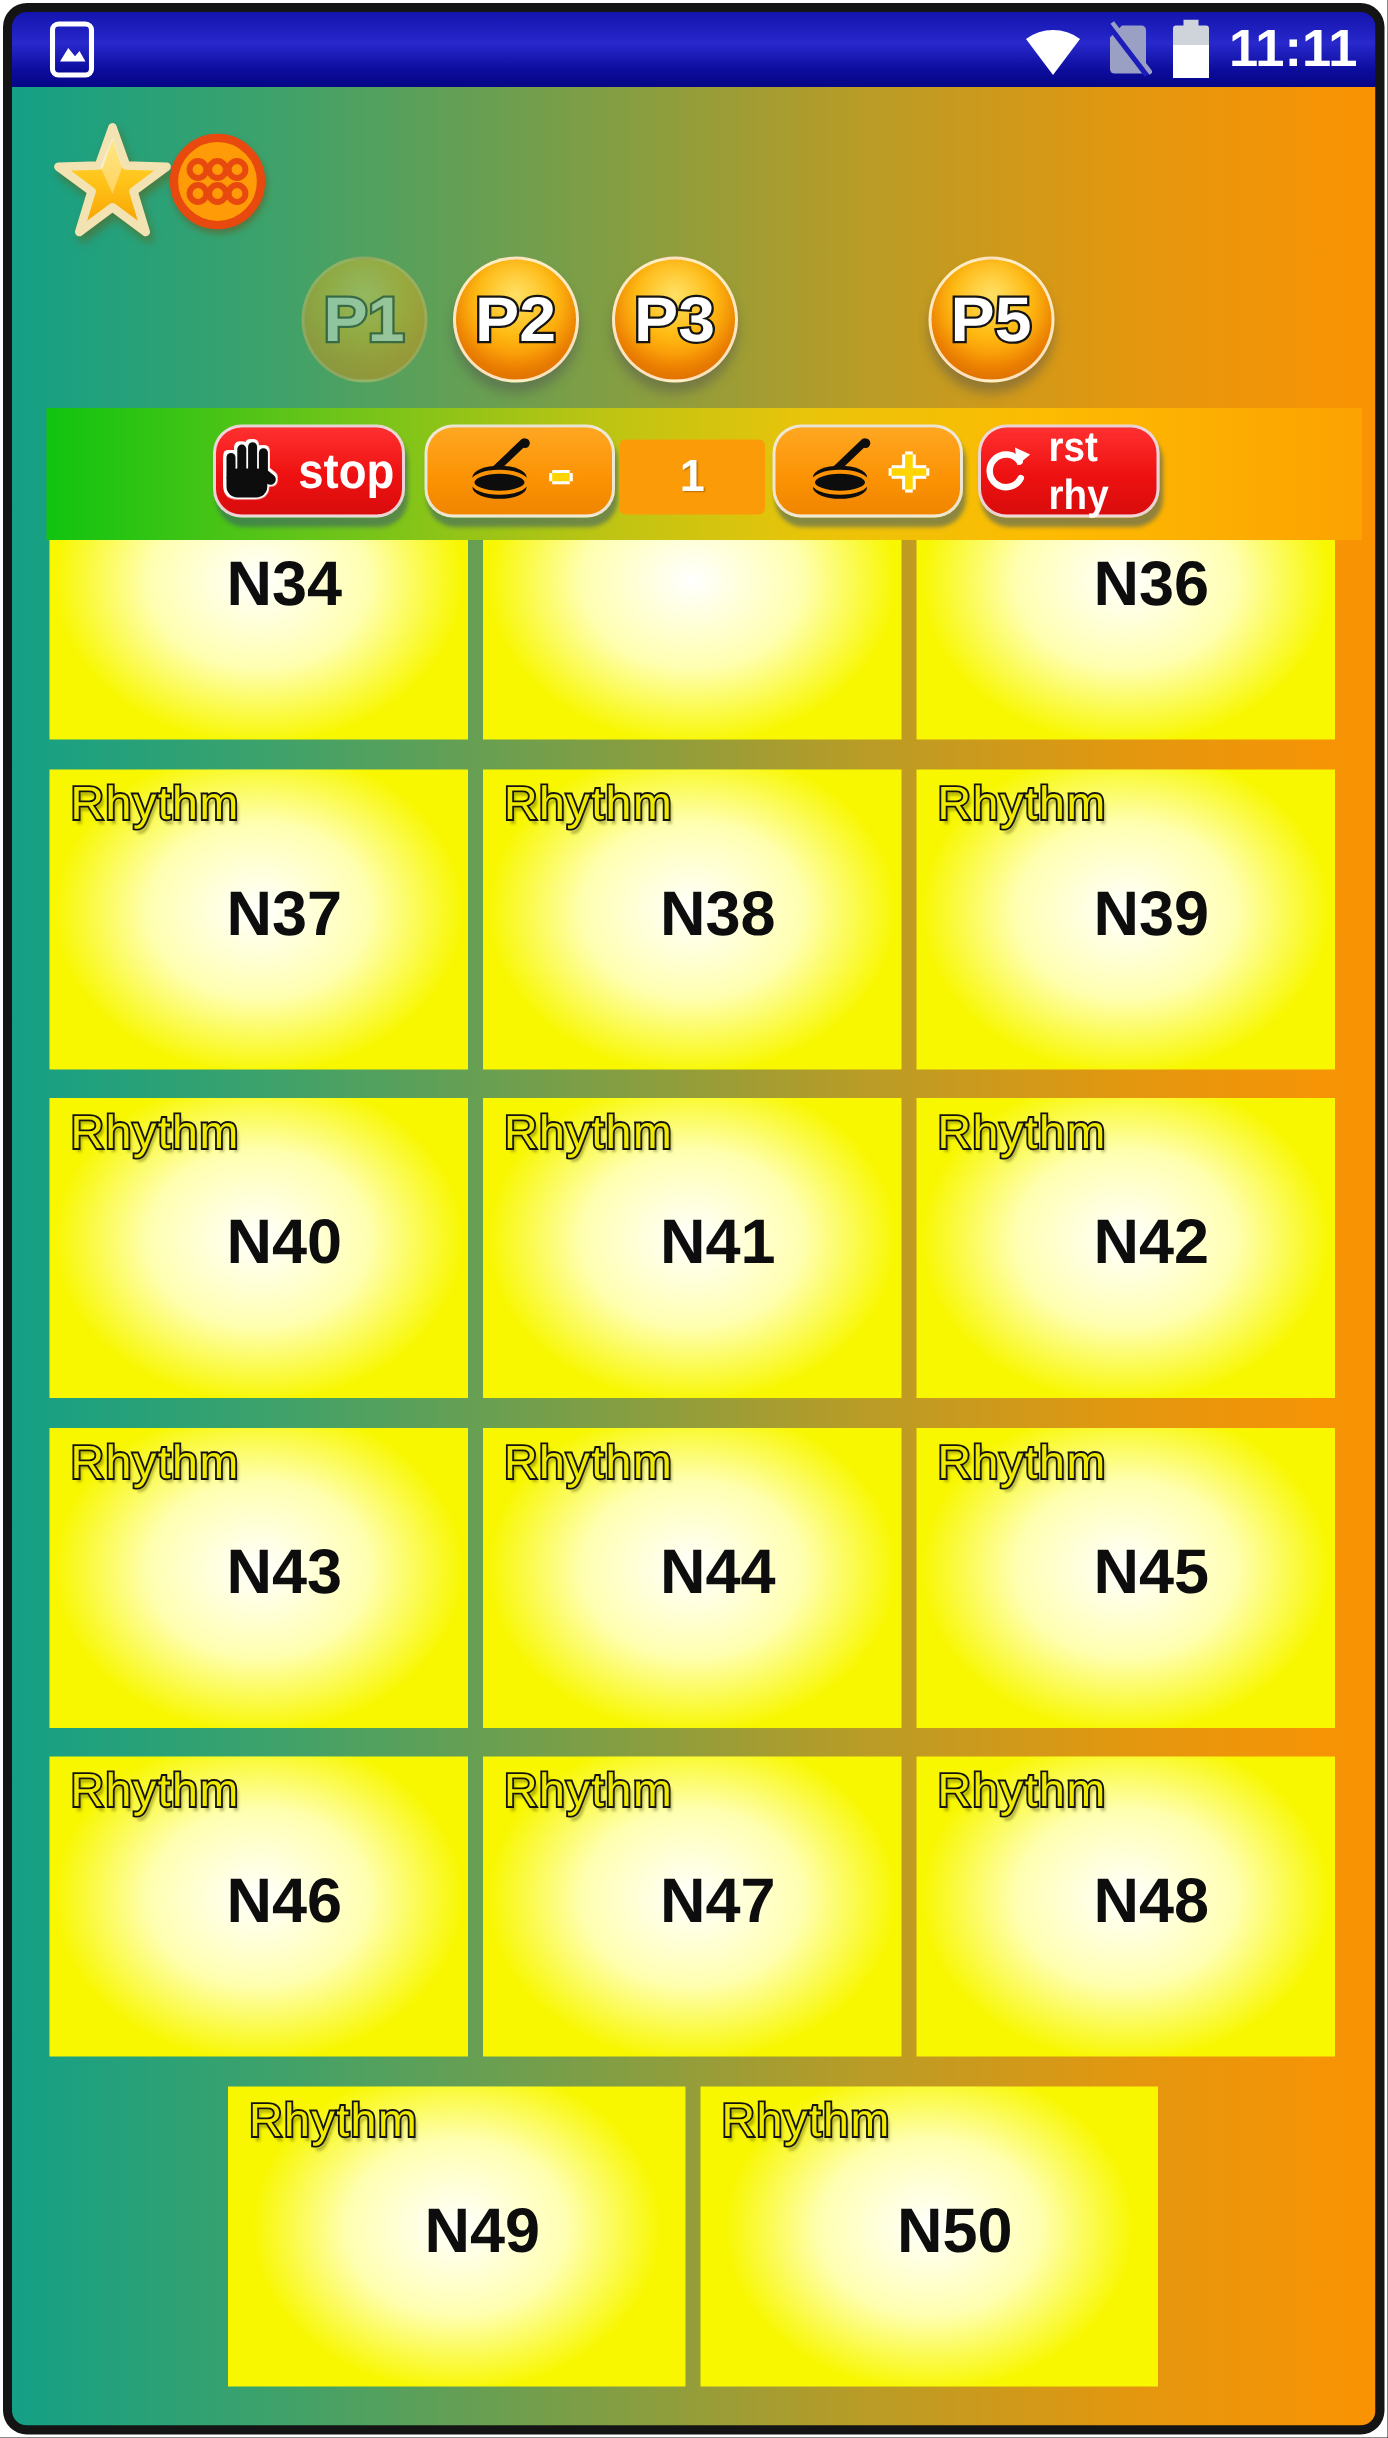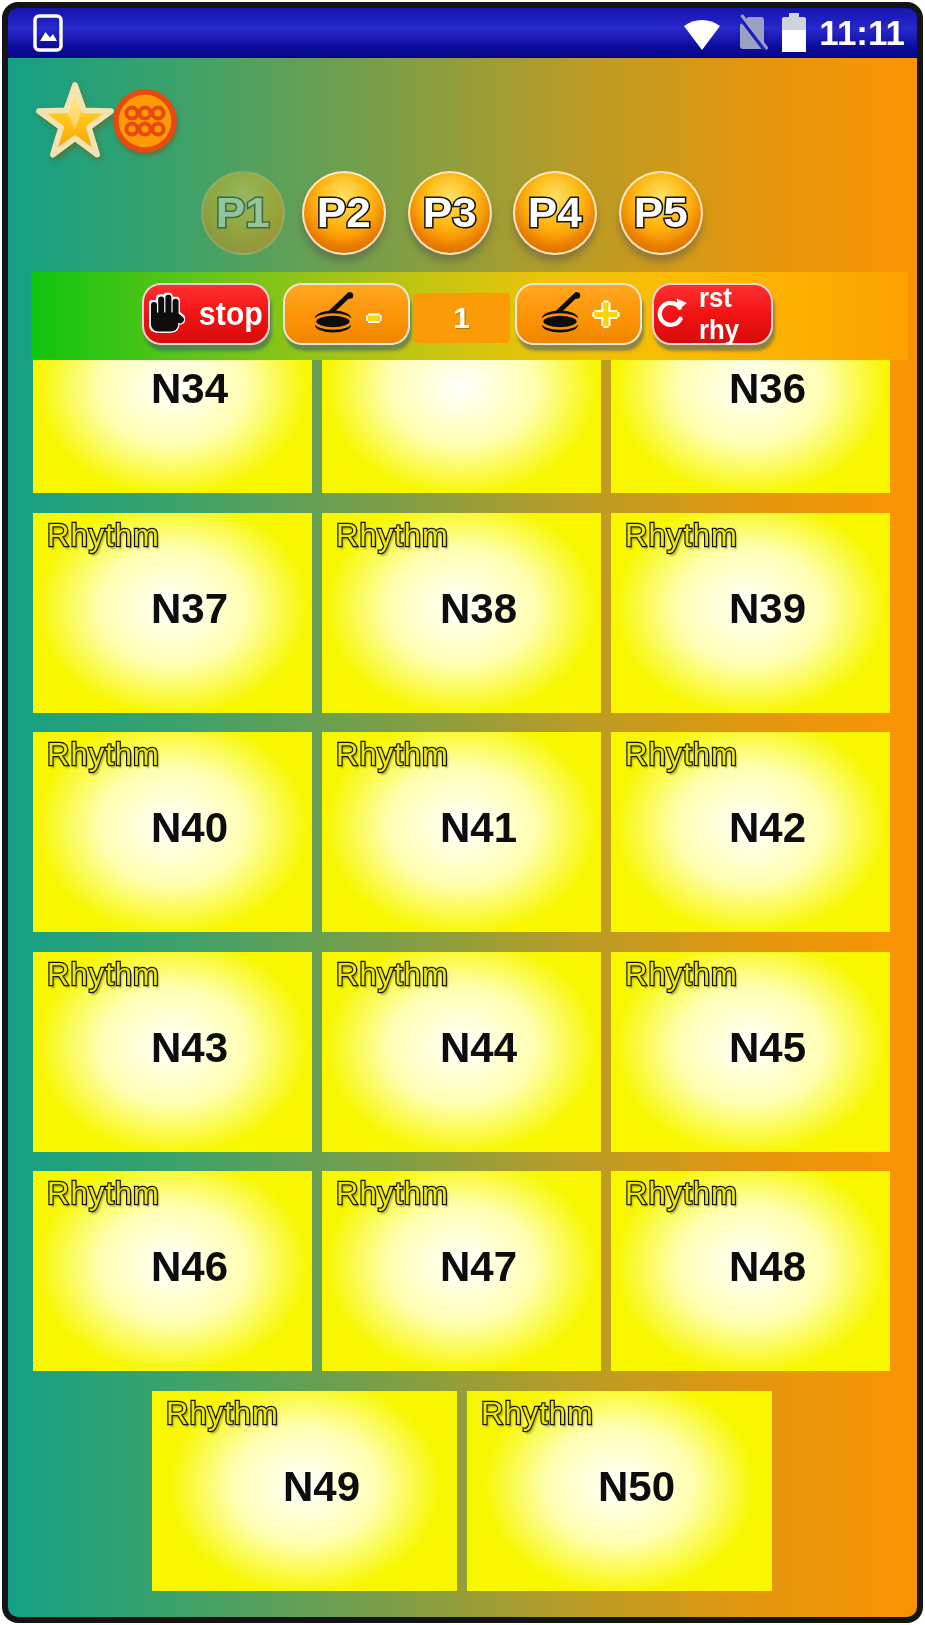--- a/index.html
+++ b/index.html
@@ -132,23 +132,20 @@
 
     <div class="pbtn faded" style="left:193px;align-items:center;">
           <span>P1</span>
         </div>
     <div class="pbtn" style="left:294px;">
           <span>P2</span>
         </div>
     <div class="pbtn" style="left:400px;">
           <span>P3</span>
         </div>
-    <div class="pbtn" style="left:505px;">
-          <span>P4</span>
-        </div>
     <div class="pbtn" style="left:611px;text-align:center;">
           <span>P5</span>
         </div>
 
     <div class="row" style="top:235px;">
       <div class="pad" style="left:0;">
         <span class="rhythm">Rhythm</span>
         <span class="nlabel">N34</span>
       </div>
       <div class="pad" style="left:289px;">

